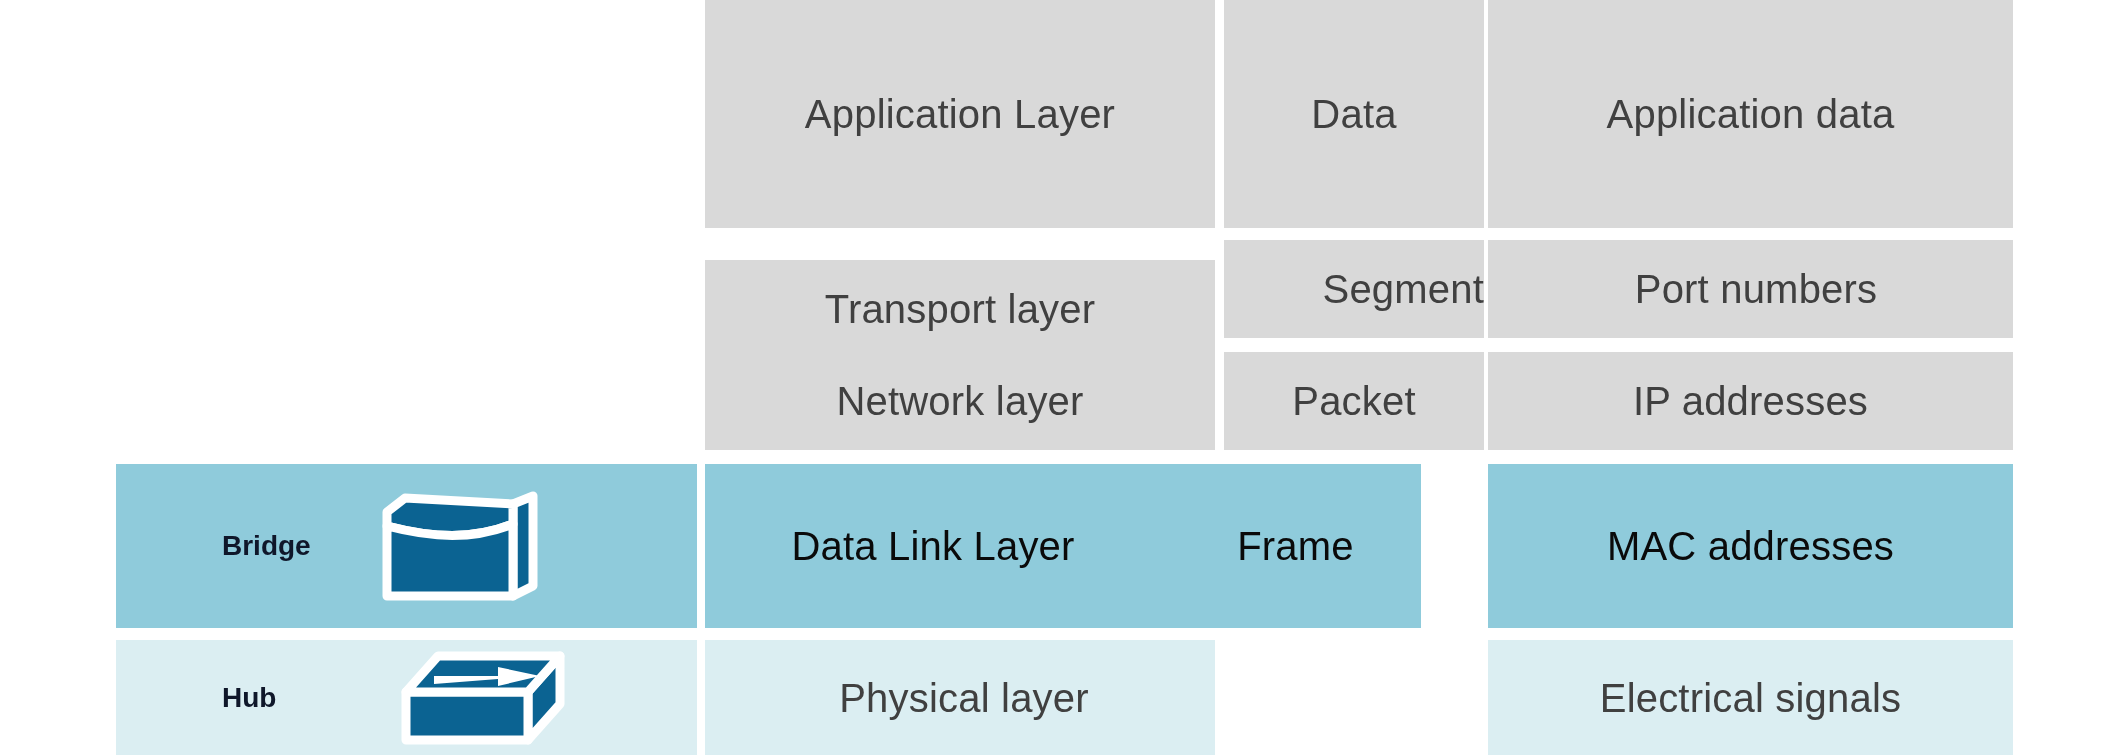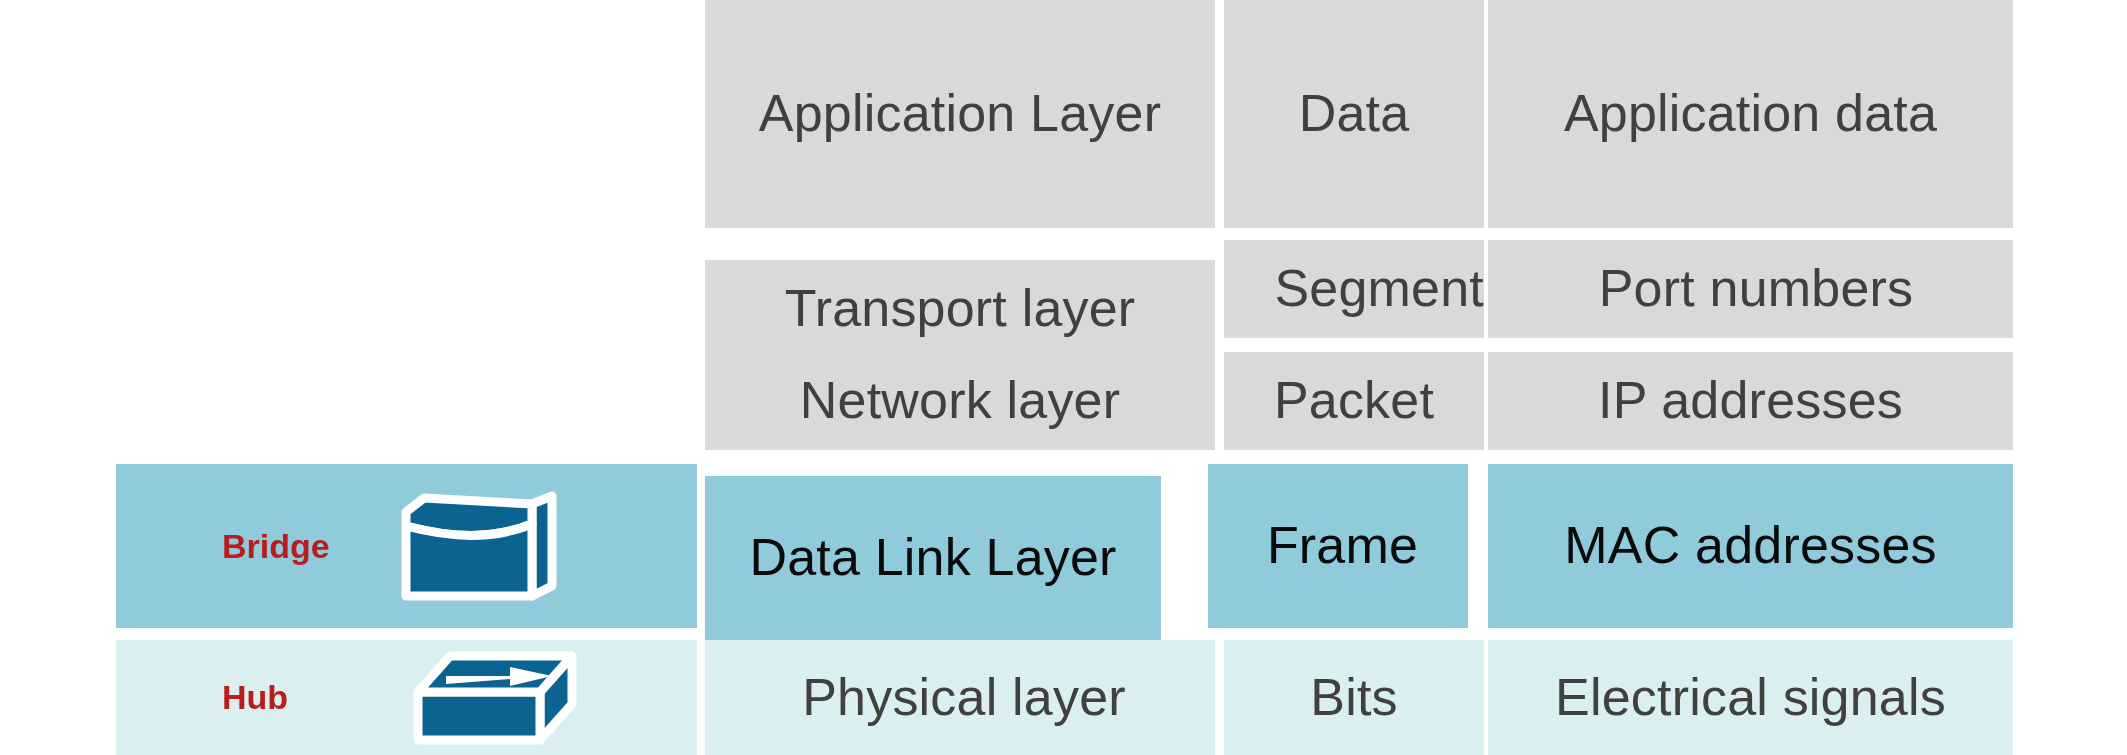--- a/index.html
+++ b/index.html
@@ -26,38 +26,38 @@
     align-items: center;
     justify-content: center;
     text-align: center;
     line-height: 1.15;
   }
   .cell-gray   { background: #d9d9d9; color: #404040; }
   .cell-teal   { background: #8fcbdb; color: #0a0a0a; }
   .cell-pale   { background: #dbeef2; color: #404040; }
 
   .cell-text {
-    font-size: 52px;
+    font-size: 40px;
     font-weight: 400;
     letter-spacing: 0.2px;
     white-space: nowrap;
   }
   .cell-teal .cell-text { color: #0a0a0a; }
 
   
   .device-panel {
     position: absolute;
     box-sizing: border-box;
     display: flex;
     align-items: center;
   }
   .device-label {
-    font-size: 34px;
+    font-size: 28px;
     font-weight: bold;
-    color: #b91c1c;
+    color: #0f172a;
     white-space: nowrap;
   }
   .device-icon {
     display: block;
   }
   .device-icon svg { display: block; }
 </style>
 </head>
 <body>
 
@@ -102,24 +102,24 @@
 
           <path d="M140 14 L160 6 L160 96 L140 106 Z"></path>
 
           <path d="M14 22 L32 8 L140 14 L140 34 C100 50 60 48 14 36 Z"></path>
 
           <path d="M14 36 C60 48 100 50 140 34 L140 106 L14 106 Z"></path>
         </g>
       </svg>
     </span>
   </div>
-  <div class="cell cell-teal" style="left:705px; top:476px; width:456px; height:164px;">
+  <div class="cell cell-teal" style="left:705px; top:464px; width:456px; height:164px;">
     <span class="cell-text">Data Link Layer</span>
   </div>
-  <div class="cell cell-teal" style="left:1208px; top:464px; width:260px; height:164px;padding-left:9px;">
+  <div class="cell cell-teal" style="left:1161px; top:464px; width:260px; height:164px;padding-left:9px;">
     <span class="cell-text">Frame</span>
   </div>
   <div class="cell cell-teal" style="left:1488px; top:464px; width:525px; height:164px;">
     <span class="cell-text">MAC addresses</span>
   </div>
 
   <div class="device-panel cell-pale" style="left:116px; top:640px; width:581px; height:115px;">
     <span class="device-label" style="margin-left:106px;">Hub</span>
     <span class="device-icon" style="margin-left:118px;">
       <svg width="180" height="100" viewBox="0 0 180 100" aria-hidden="true">
@@ -132,20 +132,17 @@
           <path d="M12 44 L44 8 L166 8 L134 44 Z"></path>
         </g>
 
         <path d="M40 36 L40 28 L104 28 L104 19 L146 28 L104 38 L104 31 Z" fill="#ffffff" stroke="none"></path>
       </svg>
     </span>
   </div>
   <div class="cell cell-pale" style="left:705px; top:640px; width:510px; height:115px;padding-left:8px;">
     <span class="cell-text">Physical layer</span>
   </div>
-  <div class="cell cell-pale" style="left:1224px; top:640px; width:260px; height:115px;">
-    <span class="cell-text">Bits</span>
-  </div>
   <div class="cell cell-pale" style="left:1488px; top:640px; width:525px; height:115px;">
     <span class="cell-text">Electrical signals</span>
   </div>
 
 </div>
 
 </body></html>

